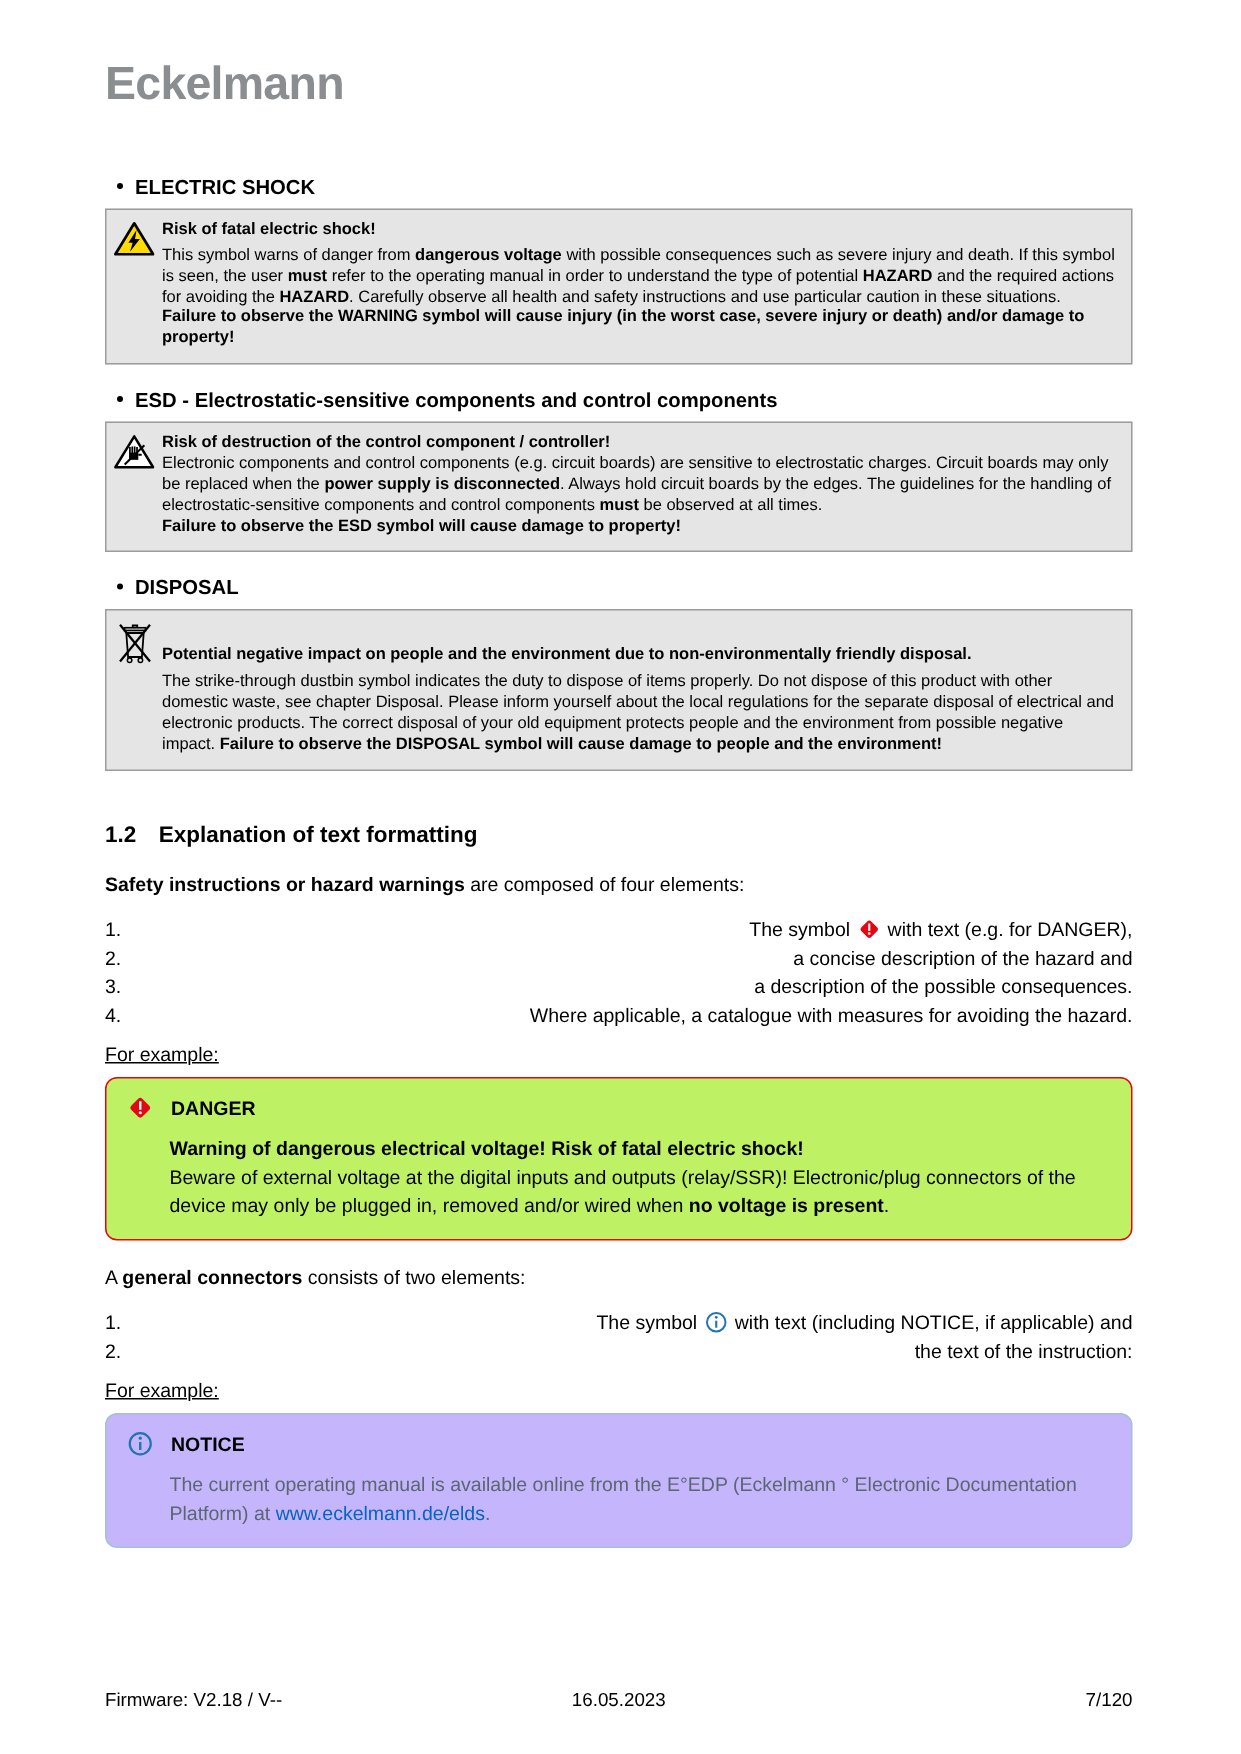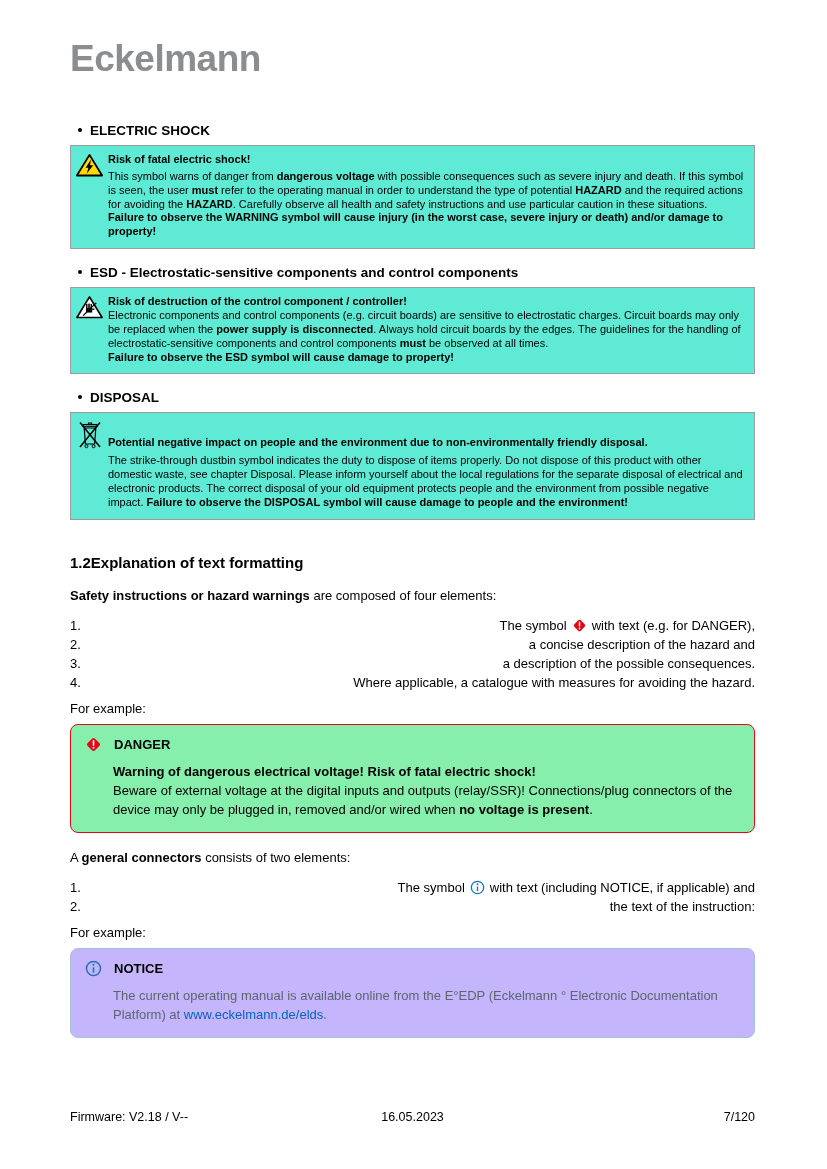--- a/index.html
+++ b/index.html
@@ -6,90 +6,90 @@
   .page{
     position:relative;
     width:827px;height:1169px;
     background:#fff;
     font-family:"Liberation Sans", sans-serif;
     color:#000;
     overflow:hidden;
   }
   .content{padding:40px 72px 0 70px;}
   .logo{
-    font-size:37px;font-weight:bold;color:#8b8e90;
+    font-size:31px;font-weight:bold;color:#8b8e90;
     letter-spacing:-0.5px;line-height:1;
   }
   
   .bullet-heading{
     display:flex;align-items:baseline;gap:8px;
     font-size:13.5px;font-weight:bold;margin-left:8px;
   }
   .dot{width:4px;height:4px;border-radius:50%;background:#000;flex:none;position:relative;top:-3px;}
   .bh1{margin-top:46px;}
   .bh2{margin-top:16px;}
   .bh3{margin-top:16px;}
   
   .warnbox{
     border:1px solid #9c9c9c;
     display:flex;
     margin-top:7px;
-    background:#5eead4;
+    background:#e5e5e5;
   }
   .warnbox-icon{
     width:37px;flex:none;
     padding-top:7px;
     display:flex;justify-content:center;align-items:flex-start;
   }
   .warnbox-body{
     flex:1;
     padding:7px 10px 9px 0;
     font-size:11px;line-height:1.26;
   }
   .wb-para{margin:0;}
   .gap3{margin-bottom:3px;}
   .gap4{margin-bottom:4px;margin-top:16px;}
   
   .sec-heading{
     margin:34px 0 0 0;
     font-size:15px;font-weight:bold;
-    display:flex;
+    display:flex;gap:15px;
   }
   .body-para{font-size:13px;margin:16px 0 0 0;line-height:1.4;}
-  .example-label{font-size:13px;margin:9px 0 0 0;}
+  .example-label{font-size:13px;margin:9px 0 0 0;text-decoration:underline;}
   
   .olist{margin-top:11px;font-size:13px;line-height:1.47;}
   .oli{display:flex;}
   .oli .num{width:20px;flex:none;}
   .li-body{flex:1;text-align:right;}
   .inline-icon{vertical-align:-3px;margin:0 5px;}
   
   .ex-box{
     border-radius:8px;
     margin-top:8px;
     padding:11px 16px 12px 14px;
   }
   .danger-box{
     border:1.5px solid #e30613;
-    background:#86efac;
+    background:#bef264;
   }
   .notice-box{
     border:1.5px solid #a5c0d2;
     background:#c4b5fd;
   }
   .ex-header{display:flex;align-items:center;gap:12px;}
   .ex-title{font-size:13px;font-weight:bold;}
   .ex-body{margin-left:28px;margin-top:10px;font-size:13px;line-height:1.45;}
   .ex-body p{margin:0;}
   .notice-body{color:#5c6670;}
   .link{color:#0563c1;text-decoration:none;cursor:pointer;}
   b{font-weight:bold;}
   
   .footer{
-    position:absolute;left:70px;right:72px;bottom:45px;
+    position:absolute;left:70px;right:72px;bottom:29px;
     display:flex;justify-content:space-between;
     font-size:12.5px;
   }
   .f-center{position:absolute;left:50%;transform:translateX(-50%);}
 </style>
 </head>
 <body>
 
 <div class="page">
   <div class="content">
@@ -196,21 +196,21 @@
       <div class="ex-header">
         <svg width="17" height="17" viewBox="0 0 16 16" aria-hidden="true">
             <rect x="3.1" y="3.1" width="9.8" height="9.8" rx="2" transform="rotate(45 8 8)" fill="#e30613"></rect>
             <rect x="7.25" y="3.9" width="1.5" height="5.3" fill="#fff"></rect>
             <circle cx="8" cy="11.1" r="0.95" fill="#fff"></circle>
           </svg>
         <span class="ex-title">DANGER</span>
       </div>
       <div class="ex-body">
         <p><b>Warning of dangerous electrical voltage! Risk of fatal electric shock!</b></p>
-        <p><span>Beware of external voltage at the digital inputs and outputs (relay/SSR)! Connections/plug connectors of the device may only be plugged in, removed and/or wired when </span><b>no voltage is present</b><span>.</span></p>
+        <p><span>Beware of external voltage at the digital inputs and outputs (relay/SSR)! Electronic/plug connectors of the device may only be plugged in, removed and/or wired when </span><b>no voltage is present</b><span>.</span></p>
       </div>
     </div>
 
     <p class="body-para"><span>A </span><b>general connectors</b><span> consists of two elements:</span></p>
 
     <div class="olist">
       <div class="oli">
         <span class="num">1.</span>
         <span class="li-body"><span>The symbol</span><svg class="inline-icon" width="15" height="15" viewBox="0 0 16 16" aria-hidden="true">
               <circle cx="8" cy="8" r="6.6" fill="none" stroke="#2272b5" stroke-width="1.4"></circle>

